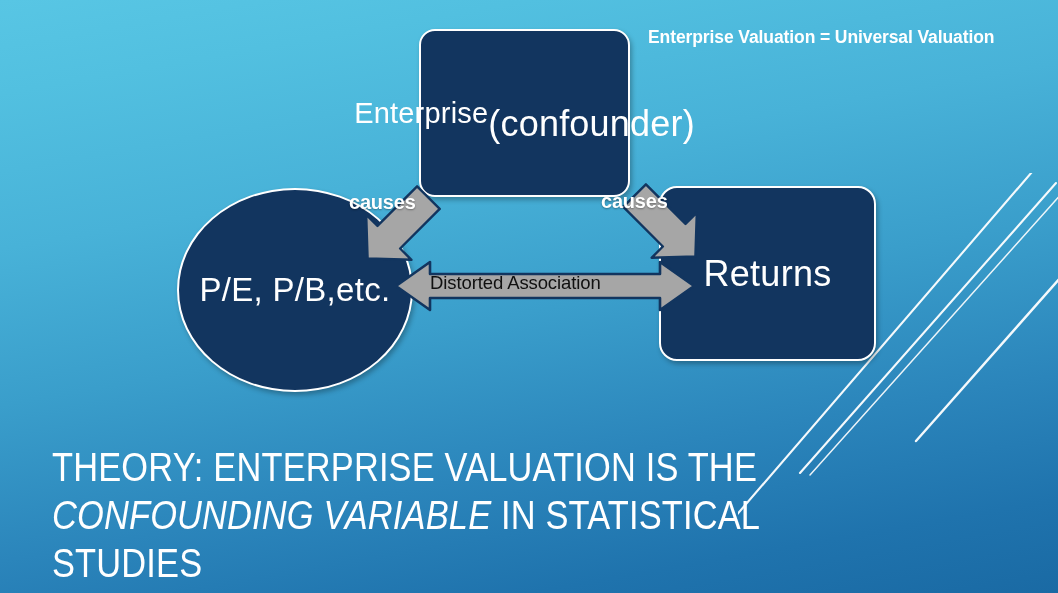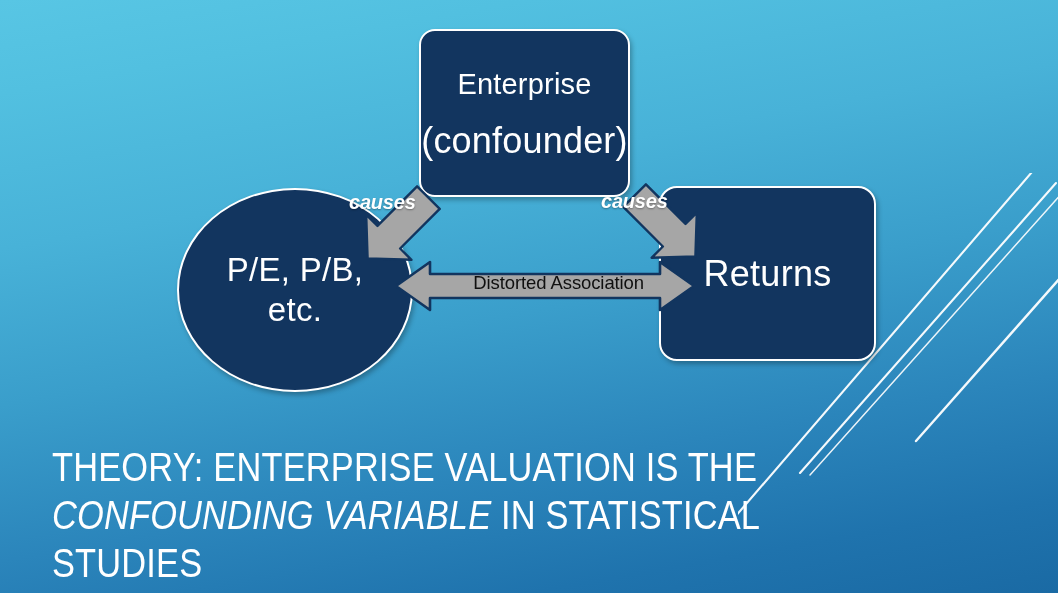--- a/index.html
+++ b/index.html
@@ -33,21 +33,20 @@
     pointer-events: none;
   }
 
   
   .node {
     position: absolute;
     background: #12355f;
     border: 2px solid #ffffff;
     box-sizing: border-box;
     display: flex;
-    flex-direction: column;
     align-items: center;
     justify-content: center;
     color: #ffffff;
     text-align: center;
     box-shadow: 2px 3px 5px rgba(0,0,0,0.28);
   }
 
   #box-enterprise {
     left: 419px;
     top: 29px;
@@ -116,31 +115,30 @@
   #arrow-causes-right { left: 600px; top: 174px; width: 130px; height: 105px; }
   #arrow-assoc        { left: 396px; top: 257px; width: 298px; height: 58px; }
 
   .causes-label {
     position: absolute;
     color: #ffffff;
     font-size: 20px;
     font-weight: bold;
     letter-spacing: -0.2px;
     text-shadow: 0 1px 2px rgba(0,0,0,0.35);
-    font-style: italic;
   }
   #label-causes-left  { left: 349px; top: 191px; }
   #label-causes-right { left: 601px; top: 190px; }
 
   #label-assoc {
     position: absolute;
     left: 430px;
     top: 272px;
     width: 214px;
-    text-align: right;
+    text-align: left;
     color: #101010;
     font-size: 18.5px;
     font-weight: 400;
     letter-spacing: -0.1px;
   }
 
   
   #slide-title {
     position: absolute;
     left: 52px;
@@ -165,20 +163,21 @@
 
   <svg class="deco-lines" viewBox="0 0 320 420" preserveAspectRatio="none">
     <g stroke="#ffffff" fill="none" stroke-linecap="round">
       <line x1="-10" y1="352" x2="300" y2="-8" stroke-width="2.1" opacity="0.95"></line>
       <line x1="62" y1="300" x2="318" y2="10" stroke-width="2.1" opacity="0.95"></line>
       <line x1="72" y1="302" x2="326" y2="18" stroke-width="1.5" opacity="0.9"></line>
       <line x1="178" y1="268" x2="330" y2="96" stroke-width="2.4" opacity="0.95"></line>
     </g>
   </svg>
 
+  <div id="caption-identity">Enterprise Valuation = Universal Valuation</div>
 
   <div class="node" id="box-enterprise">
     <div class="line">Enterprise</div>
     <div class="line confounder">(confounder)</div>
   </div>
 
   <div class="node" id="circle-ratios">
     <div class="line">P/E, P/B,</div>
     <div class="line">etc.</div>
   </div>

